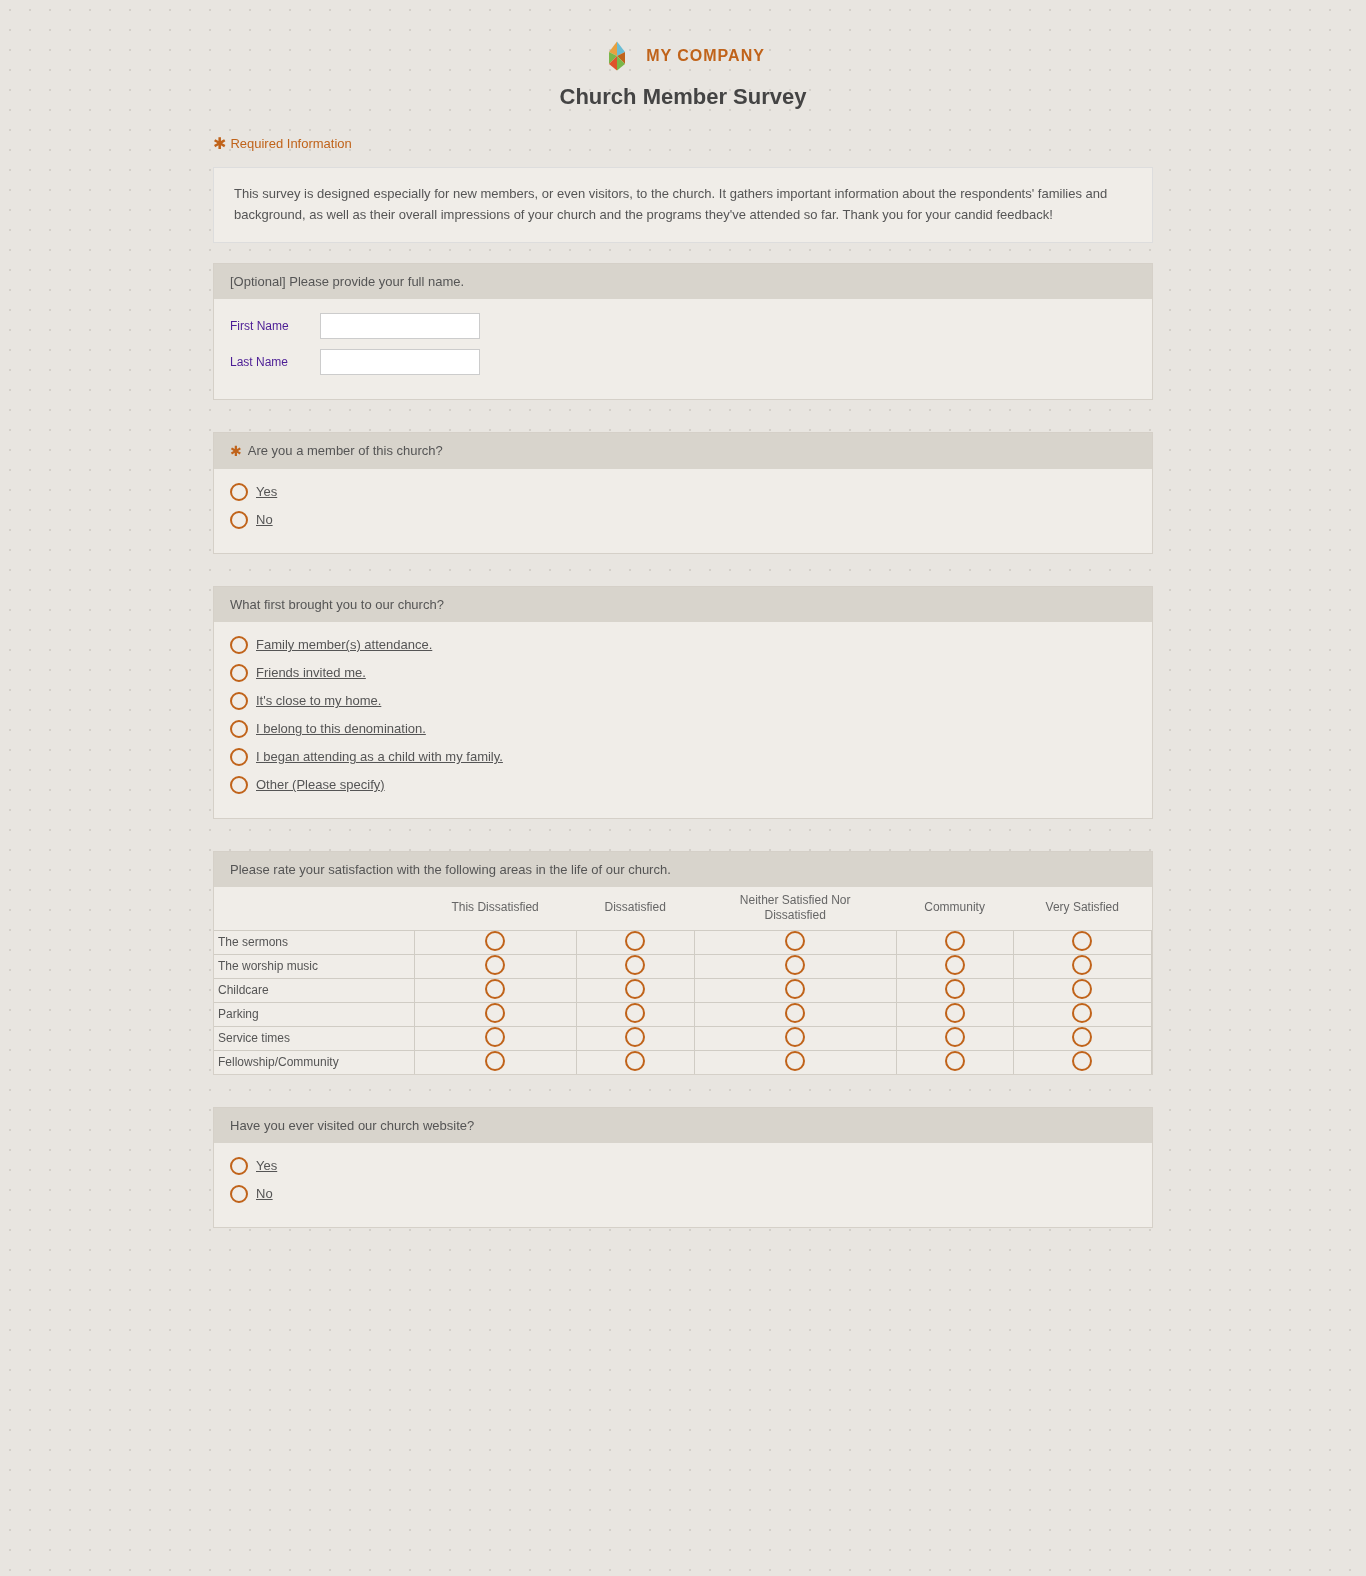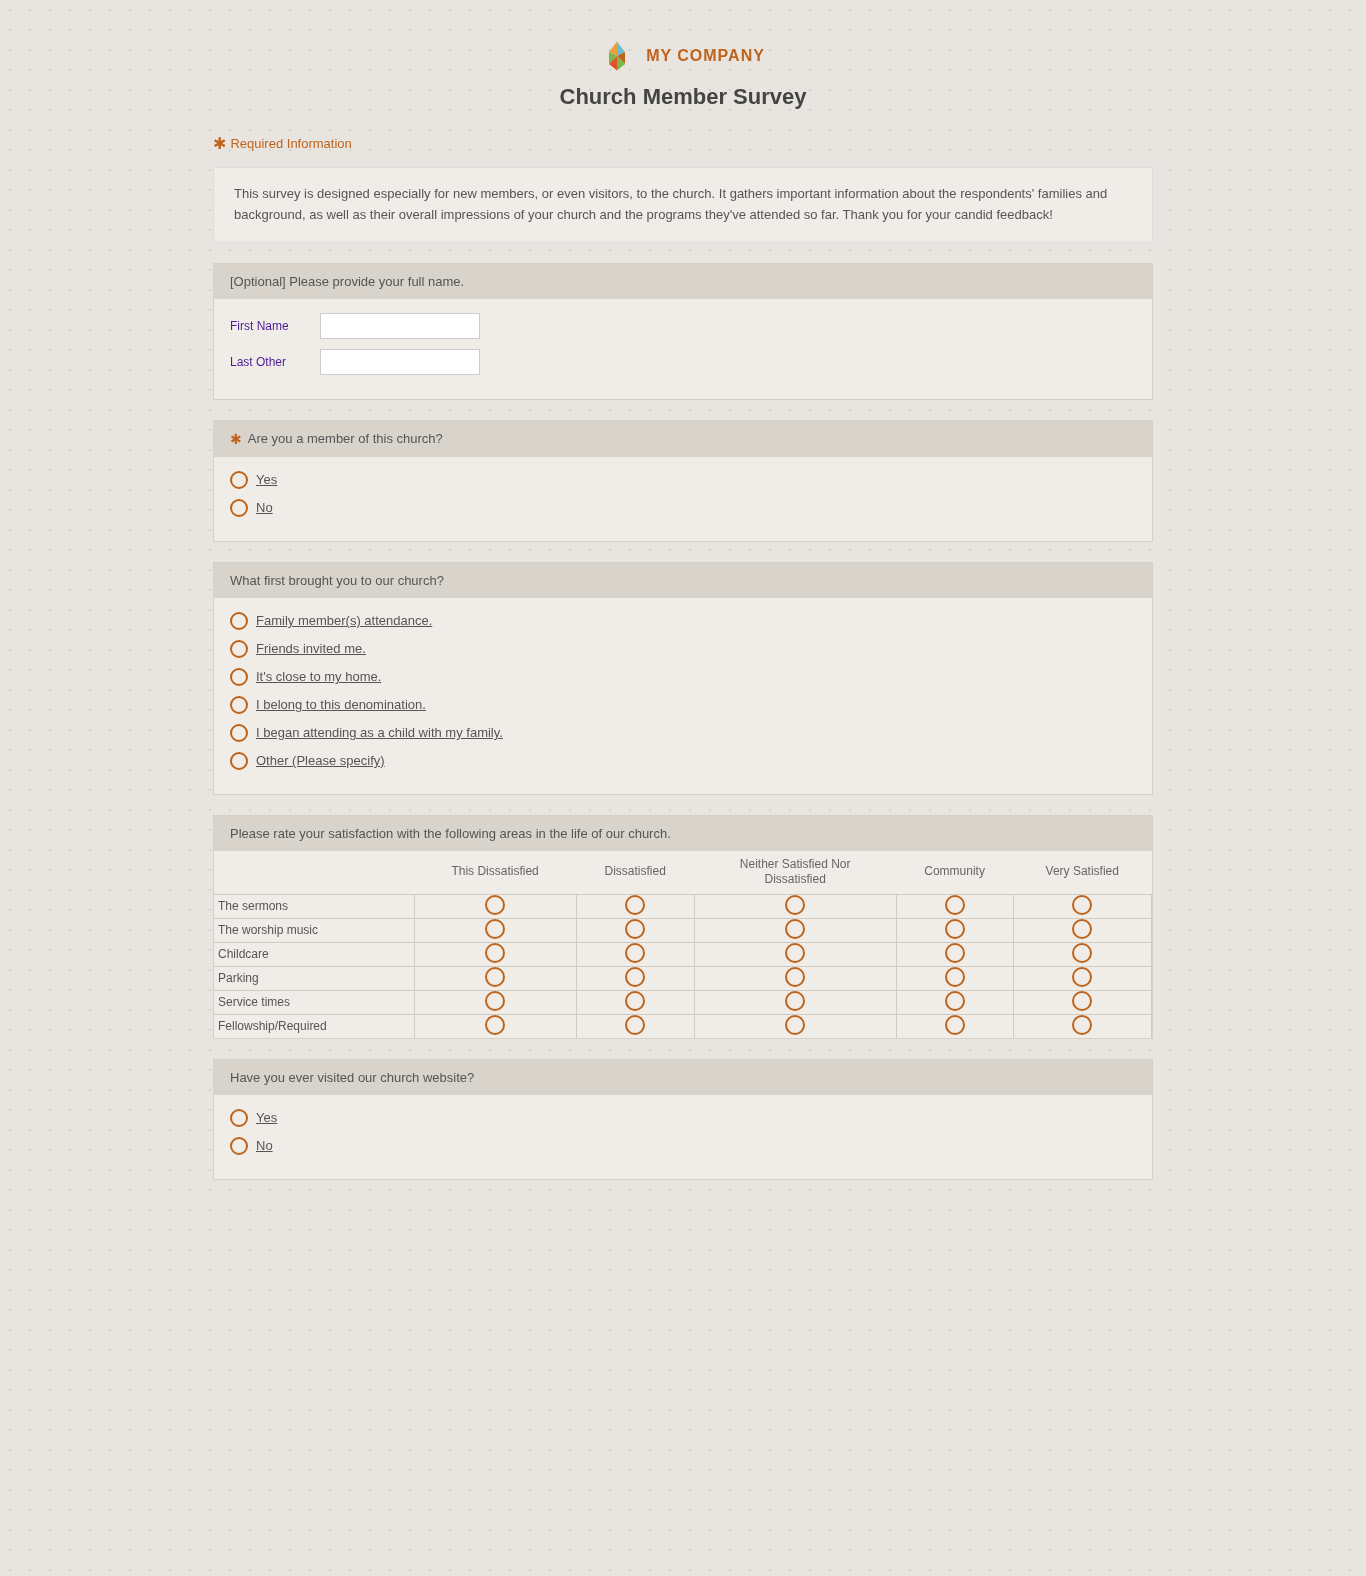--- a/index.html
+++ b/index.html
@@ -65,21 +65,21 @@
       padding: 16px 20px;
       margin-bottom: 20px;
       color: #555;
       line-height: 1.6;
       font-size: 13px;
     }
     
     .question-block {
       background: #f0ede8;
       border: 1px solid #d5d0c8;
-      margin-bottom: 20px;
+      margin-bottom: 32px;
     }
     .question-header {
       background: #d8d4cc;
       padding: 10px 16px;
       font-size: 13px;
       color: #555;
       display: flex;
       align-items: center;
       gap: 6px;
     }
@@ -217,21 +217,21 @@
   <div class="question-block">
     <div class="question-header">
       <span>[Optional] Please provide your full name.</span>
     </div>
     <div class="question-body">
       <div class="field-row">
         <span class="field-label">First Name</span>
         <input class="field-input" type="text" style="">
       </div>
       <div class="field-row">
-        <span class="field-label">Last Other</span>
+        <span class="field-label">Last Name</span>
         <input class="field-input" type="text" style="">
       </div>
     </div>
   </div>
 
   <div class="question-block">
     <div class="question-header">
       <span class="req-star">✱</span>
       <span>Are you a member of this church?</span>
     </div>
@@ -340,21 +340,21 @@
           </tr>
           <tr>
             <td>Service times</td>
             <td><input type="radio" name="r_service" class="radio-cell" style=""></td>
             <td><input type="radio" name="r_service" class="radio-cell" style=""></td>
             <td><input type="radio" name="r_service" class="radio-cell" style=""></td>
             <td><input type="radio" name="r_service" class="radio-cell" style=""></td>
             <td><input type="radio" name="r_service" class="radio-cell" style=""></td>
           </tr>
           <tr>
-            <td>Fellowship/Required</td>
+            <td>Fellowship/Community</td>
             <td><input type="radio" name="r_fellowship" class="radio-cell" style=""></td>
             <td><input type="radio" name="r_fellowship" class="radio-cell" style=""></td>
             <td><input type="radio" name="r_fellowship" class="radio-cell" style=""></td>
             <td><input type="radio" name="r_fellowship" class="radio-cell" style=""></td>
             <td><input type="radio" name="r_fellowship" class="radio-cell" style=""></td>
           </tr>
         </tbody>
       </table>
     </div>
   </div>

